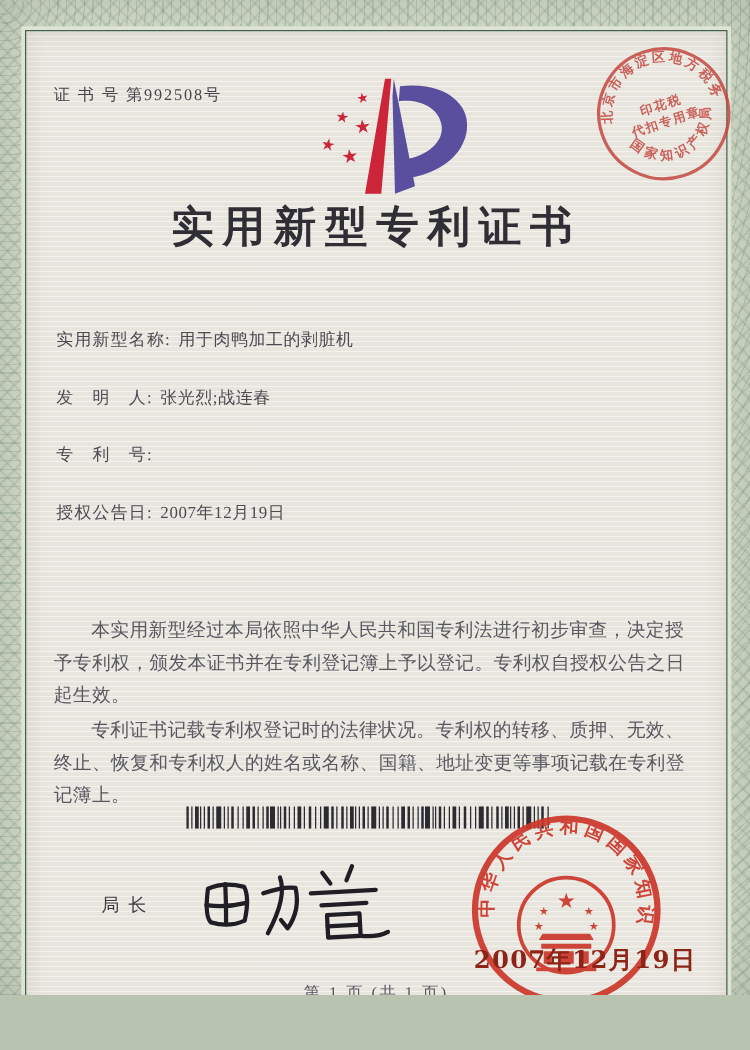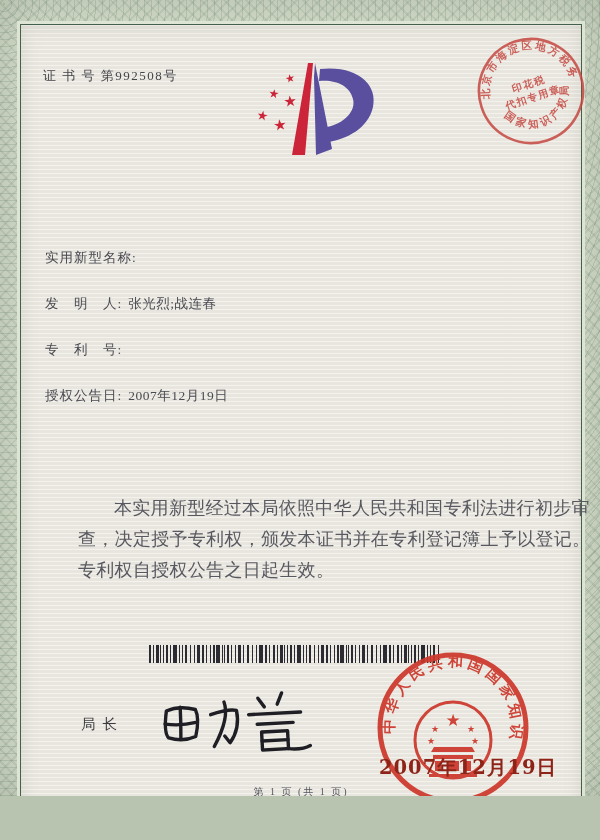--- a/index.html
+++ b/index.html
@@ -22,35 +22,35 @@
   }
   .cert-number{position:absolute;left:22px;top:42px;font-size:13px;color:#45454c;letter-spacing:1.5px;}
   .logo{position:absolute;left:225px;top:32px;width:150px;height:104px;}
   .stamp-tax{position:absolute;left:448px;top:4px;width:124px;height:124px;opacity:.82;}
   .title{
     position:absolute;left:0;top:134px;width:100%;text-align:center;
     font-size:34px;font-weight:bold;color:#2e2e34;letter-spacing:7px;
     font-family:"DejaVu Serif","Liberation Serif",serif;
   }
   .fields{position:absolute;left:24px;top:210px;width:500px;}
-  .field{height:46px;font-size:13.5px;color:#4a4a52;display:flex;align-items:center;}
+  .field{height:46px;font-size:13.5px;color:#4a4a52;display:flex;align-items:flex-end;}
   .field .lbl{white-space:pre;letter-spacing:1px;}
   .field .val{margin-left:6px;letter-spacing:.5px;}
-  .paragraphs{position:absolute;left:22px;top:468px;width:518px;font-size:18px;line-height:1.72;color:#585860;margin-left:35px;}
+  .paragraphs{position:absolute;left:22px;top:468px;width:518px;font-size:15px;line-height:1.72;color:#585860;}
   .paragraphs p{margin:0 0 3px 0;text-indent:2em;letter-spacing:.3px;}
   .barcode{position:absolute;left:128px;top:620px;width:292px;height:18px;}
   .director-label{position:absolute;left:60px;top:690px;font-size:14.5px;letter-spacing:7px;color:#3c3c42;}
   .signature{position:absolute;left:132px;top:652px;width:180px;height:88px;transform:rotate(-3deg);}
   .seal{position:absolute;left:352px;top:623px;width:160px;height:160px;opacity:.92;}
   .issue-date{
     position:absolute;left:342px;top:729px;width:210px;text-align:center;
     font-size:19.5px;font-weight:bold;color:#8e2318;letter-spacing:1px;
     font-family:"DejaVu Serif","Liberation Serif",serif;
   }
-  .footer{position:absolute;left:0;top:760px;width:100%;text-align:center;font-size:10px;letter-spacing:2px;color:#565660;}
+  .footer{position:absolute;left:0;top:760px;width:100%;text-align:center;font-size:13px;letter-spacing:2px;color:#565660;}
   .seal-arc-text{font-size:15px;font-weight:bold;letter-spacing:4.2px;fill:#cd372b;}
   .stamp-arc-top{font-size:10.5px;font-weight:bold;letter-spacing:2.4px;fill:#c4423c;}
   .stamp-arc-bottom{font-size:10.5px;font-weight:bold;letter-spacing:3.2px;fill:#c4423c;}
   .stamp-center{font-size:10px;font-weight:bold;fill:#c4423c;letter-spacing:1.5px;}
 </style>
 </head>
 <body>
 
 <div class="page">
   <div class="sheet">
@@ -75,40 +75,43 @@
           <path id="taxTop" d="M 20,62 A 42,42 0 1 1 104,62"></path>
           <path id="taxBottom" d="M 26,70 A 37,37 0 0 0 98,70"></path>
         </defs>
         <text class="stamp-arc-top"><textPath href="#taxTop" startOffset="4%">北京市海淀区地方税务局</textPath></text>
         <text class="stamp-arc-bottom"><textPath href="#taxBottom" startOffset="8%">国家知识产权局</textPath></text>
         <text class="stamp-center" x="62" y="58" text-anchor="middle">印花税</text>
         <text class="stamp-center" x="62" y="72" text-anchor="middle">代扣专用章</text>
       </g>
     </svg>
 
+    <div class="title">实用新型专利证书</div>
 
     <div class="fields">
       <div class="field">
         <span class="lbl">实用新型名称:</span>
+        <span class="val">用于肉鸭加工的剥脏机</span>
       </div>
       <div class="field">
         <span class="lbl">发　明　人:</span>
         <span class="val">张光烈;战连春</span>
       </div>
       <div class="field">
         <span class="lbl">专　利　号:</span>
       </div>
       <div class="field">
         <span class="lbl">授权公告日:</span>
         <span class="val">2007年12月19日</span>
       </div>
     </div>
 
     <div class="paragraphs">
       <p>本实用新型经过本局依照中华人民共和国专利法进行初步审查，决定授予专利权，颁发本证书并在专利登记簿上予以登记。专利权自授权公告之日起生效。</p>
+      <p>专利证书记载专利权登记时的法律状况。专利权的转移、质押、无效、终止、恢复和专利权人的姓名或名称、国籍、地址变更等事项记载在专利登记簿上。</p>
     </div>
 
     <svg class="barcode" viewBox="0 0 292 18" preserveAspectRatio="none">
         <rect x="0" y="0" width="2" height="18" fill="#2b2b31"></rect>
         <rect x="4" y="0" width="1" height="18" fill="#2b2b31"></rect>
         <rect x="7" y="0" width="3" height="18" fill="#2b2b31"></rect>
         <rect x="11" y="0" width="1" height="18" fill="#2b2b31"></rect>
         <rect x="14" y="0" width="1" height="18" fill="#2b2b31"></rect>
         <rect x="17" y="0" width="2" height="18" fill="#2b2b31"></rect>
         <rect x="21" y="0" width="1" height="18" fill="#2b2b31"></rect>

